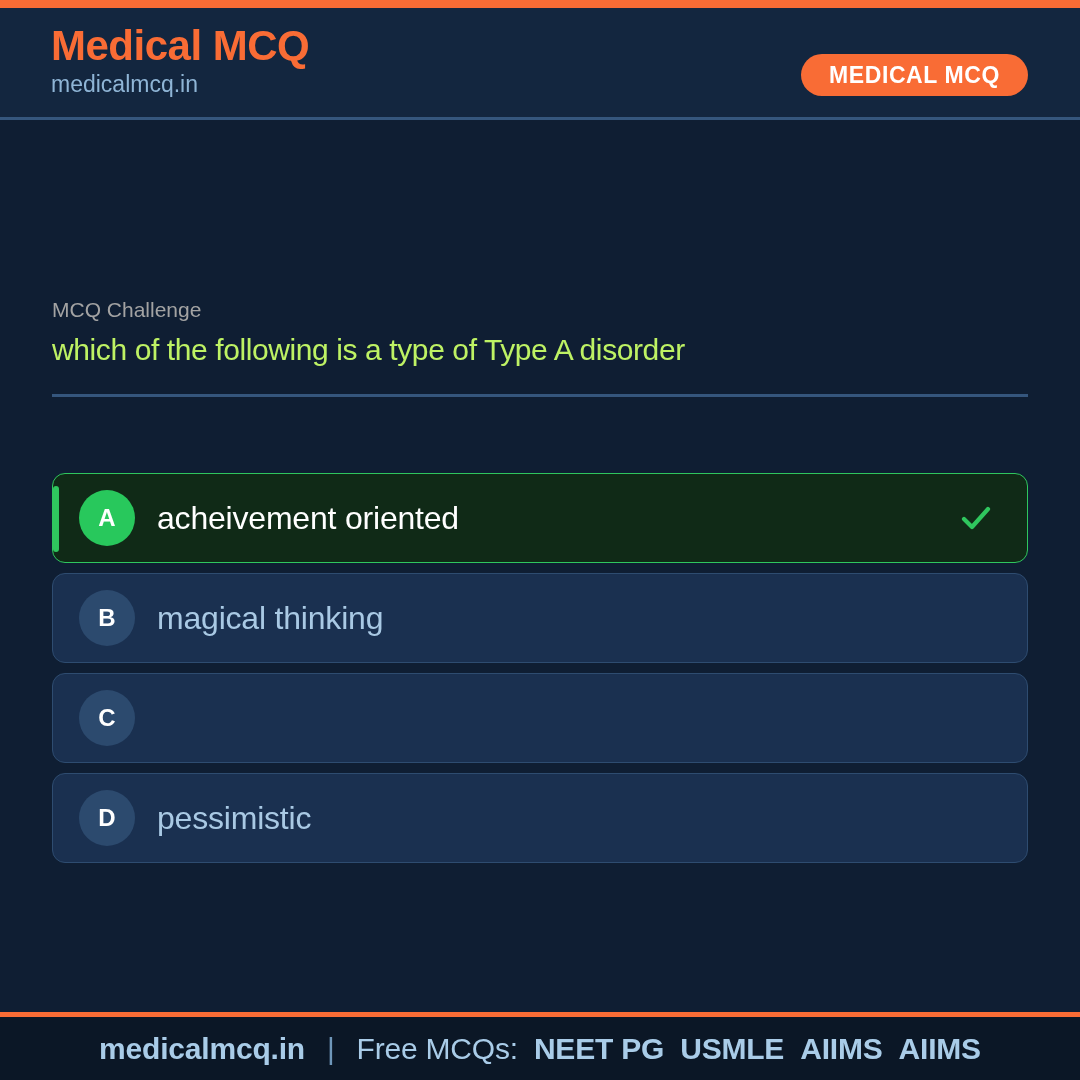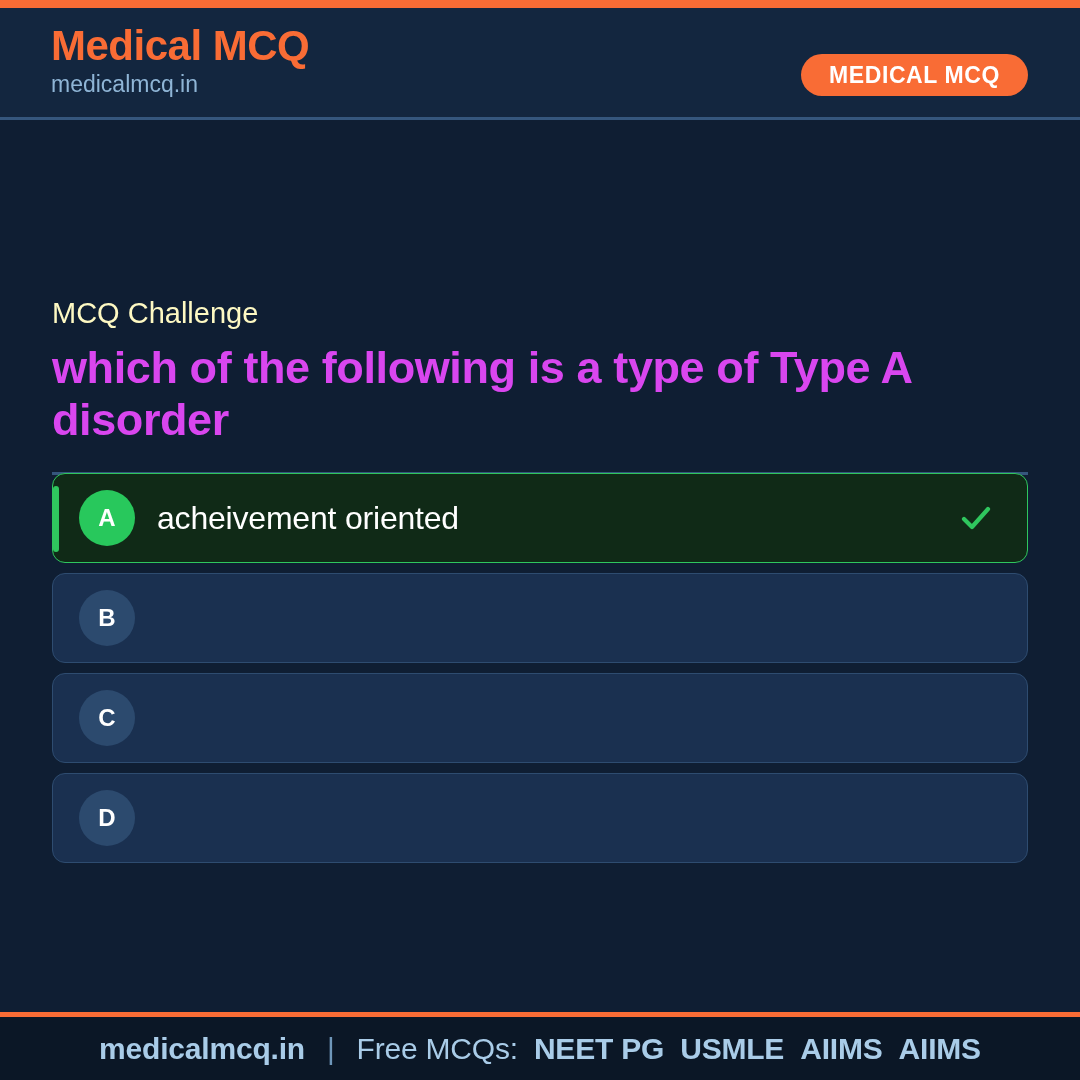--- a/index.html
+++ b/index.html
@@ -41,24 +41,24 @@
   }
   #header-badge span {
     color:#ffffff; font-size:23px; font-weight:bold; letter-spacing:0.6px;
   }
 
   
   #main { position:absolute; top:123px; left:0; width:1080px; height:889px; }
 
   #question-block { position:absolute; left:52px; top:175px; width:976px; }
   #eyebrow {
-    font-size:29px; color:#fef9c3; line-height:1.1; margin-bottom:12px;
+    font-size:21px; color:#a3a3a3; line-height:1.1; margin-bottom:12px;
   }
   #question-text {
-    font-size:45px; font-weight:bold; color:#d946ef;
+    font-size:30px; font-weight:normal; color:#bef264;
     line-height:1.16; letter-spacing:-0.4px;
   }
   #question-divider {
     margin-top:26px; height:3px; width:976px; background:#35567d;
   }
 
   
   #options { position:absolute; left:52px; top:350px; width:976px; }
   .option-row {
     position:relative;
@@ -147,28 +147,30 @@
     <div class="option-row correct">
       <div class="opt-letter">A</div>
       <div class="opt-text">acheivement oriented</div>
       <svg class="opt-check" viewBox="0 0 34 34">
         <path d="M5 18 L13 26 L29 8" fill="none" stroke="#2fc65e" stroke-width="4.2" stroke-linecap="round" stroke-linejoin="round"></path>
       </svg>
     </div>
 
     <div class="option-row">
       <div class="opt-letter">B</div>
+      <div class="opt-text">magical thinking</div>
     </div>
 
     <div class="option-row">
       <div class="opt-letter">C</div>
     </div>
 
     <div class="option-row">
       <div class="opt-letter">D</div>
+      <div class="opt-text">pessimistic</div>
     </div>
 
   </div>
 </div>
 
 <div id="footer-accent"></div>
 
 <div id="footer">
   <div id="footer-inner">
     <span id="footer-site">medicalmcq.in</span>

